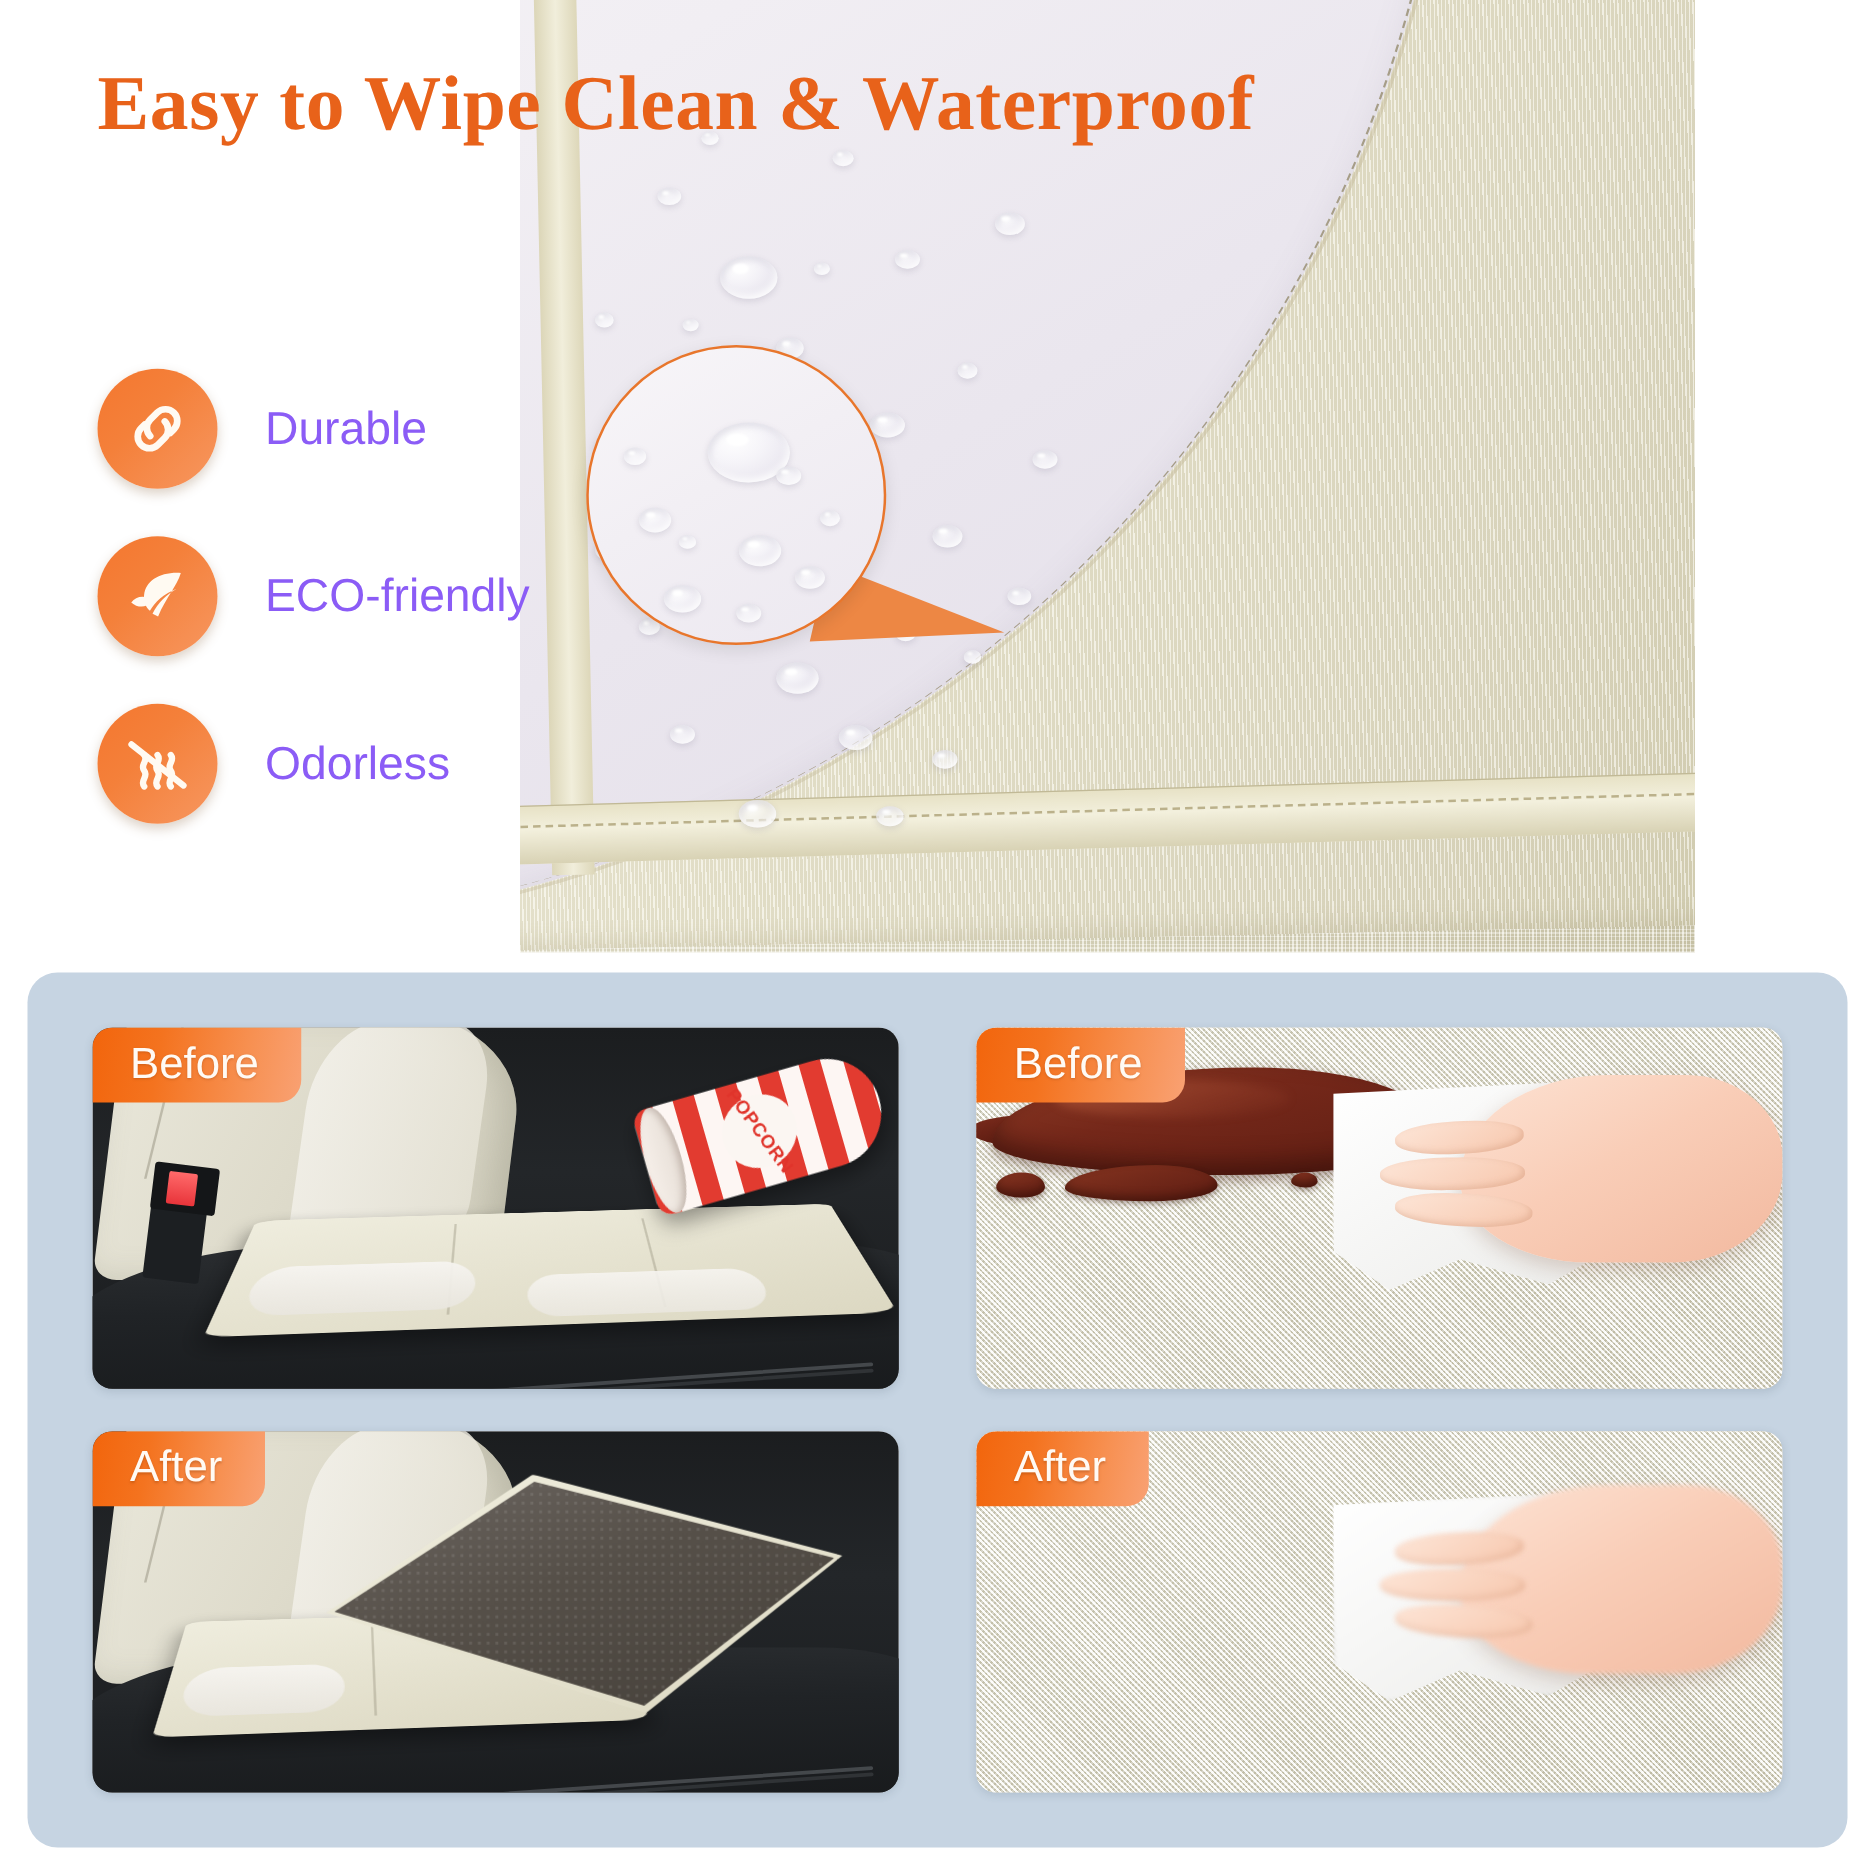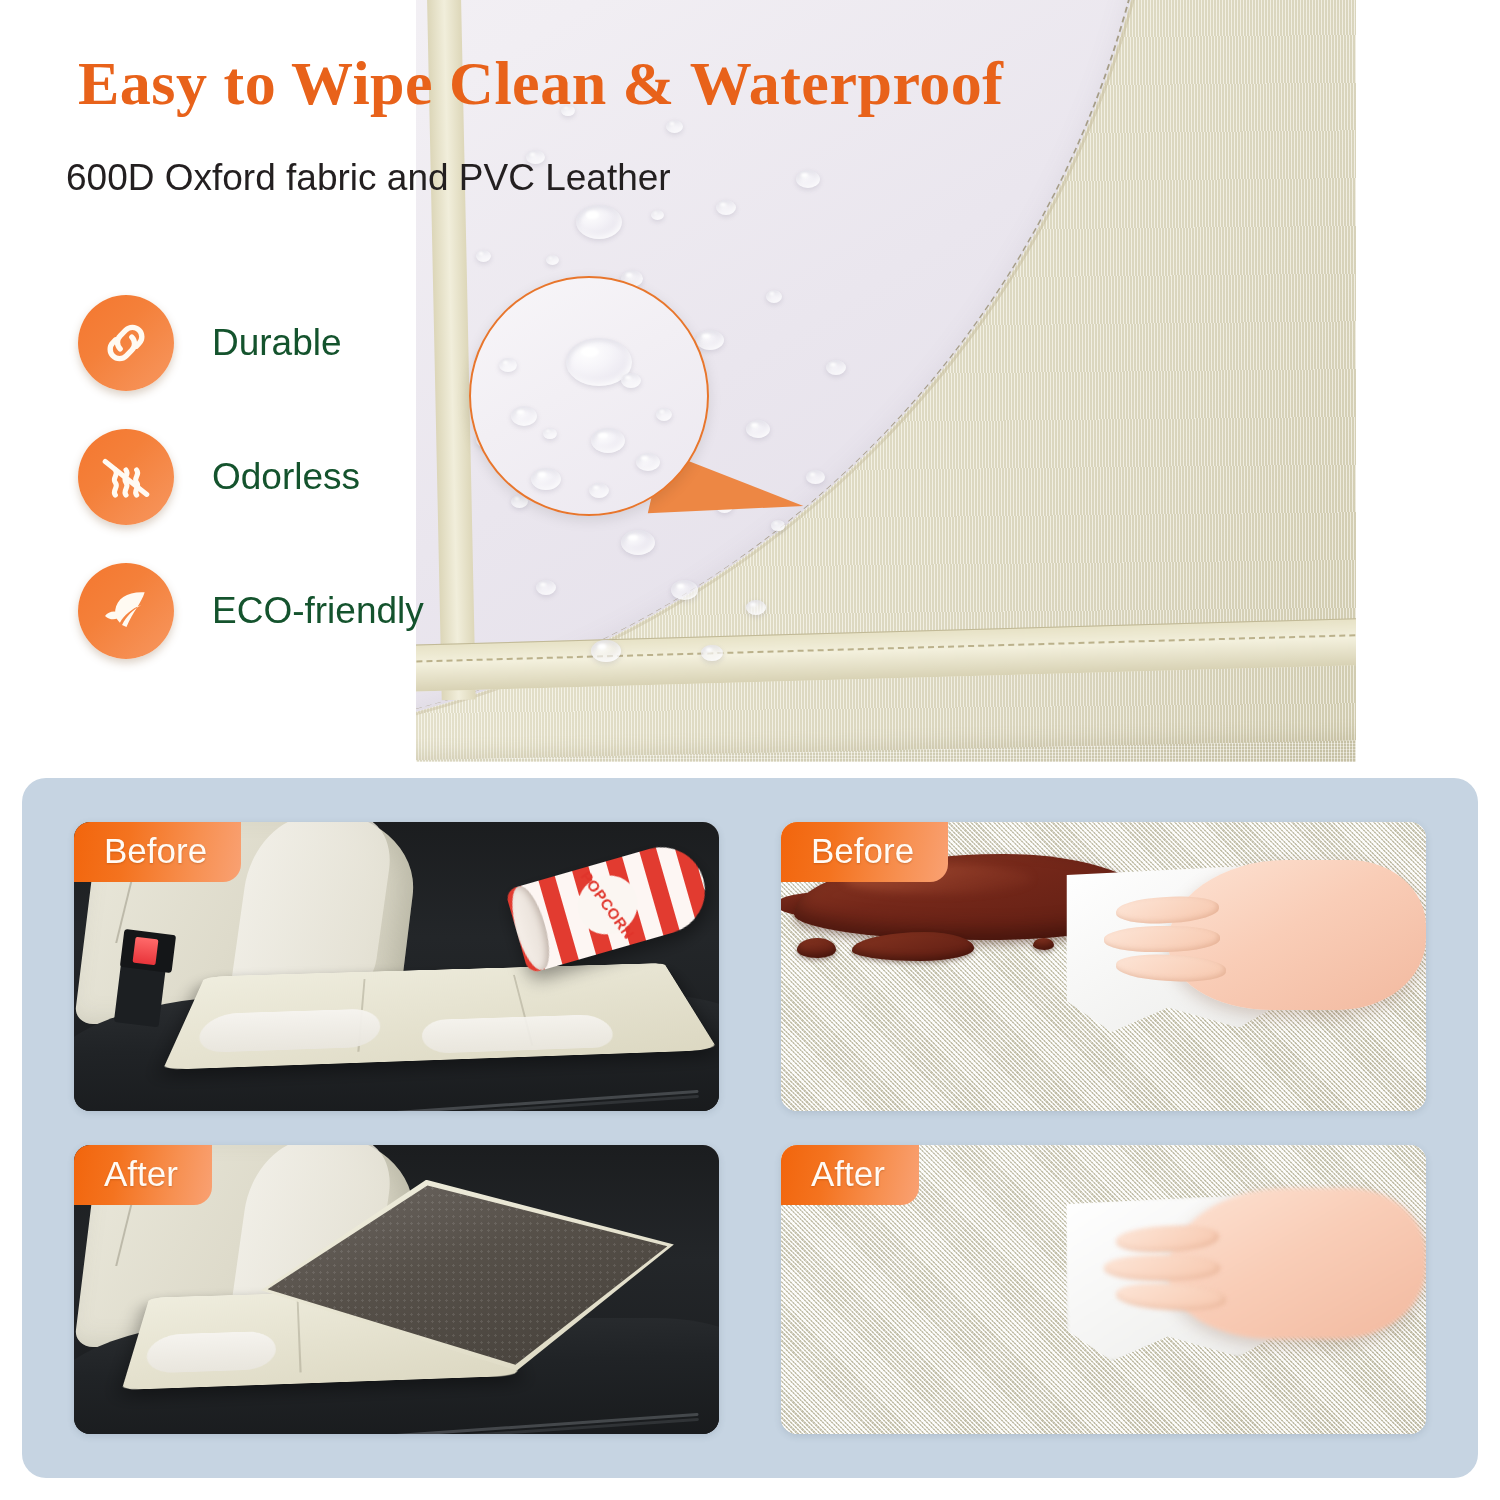--- a/index.html
+++ b/index.html
@@ -67,21 +67,21 @@
   .hero-title{position:absolute;left:78px;top:48px;font-family:"Liberation Serif",serif;
      font-weight:bold;font-size:62px;color:#E8621A;letter-spacing:.5px;white-space:nowrap;z-index:8;}
   .hero-sub{position:absolute;left:66px;top:157px;font-size:37px;color:#231f20;white-space:nowrap;z-index:8;}
 
   
   .features{position:absolute;left:78px;top:276px;z-index:8;}
   .feat{display:flex;align-items:center;height:134px;}
   .feat-badge{width:96px;height:96px;border-radius:50%;flex:0 0 96px;
      background:linear-gradient(135deg,#F4772F 0%,#F4803A 40%,#F79760 100%);
      box-shadow:0 4px 9px rgba(130,90,50,.28);display:flex;align-items:center;justify-content:center;}
-  .feat-label{margin-left:38px;font-size:37px;color:#14532d;white-space:nowrap;}
+  .feat-label{margin-left:38px;font-size:37px;color:#8b5cf6;white-space:nowrap;}
 
   
   .panel{position:absolute;left:22px;top:778px;width:1456px;height:700px;
      background:#c6d4e2;border-radius:24px;}
   .grid{position:absolute;inset:0;padding:44px 52px;box-sizing:border-box;
      display:grid;grid-template-columns:1fr 1fr;grid-template-rows:1fr 1fr;column-gap:62px;row-gap:34px;}
   .card{position:relative;border-radius:16px;overflow:hidden;background:#ddd;
      box-shadow:0 2px 7px rgba(60,80,100,.16);}
   .badge{position:absolute;left:0;top:0;z-index:9;padding:9px 34px 11px 30px;
      font-size:35px;color:#fffaf4;border-radius:14px 0 18px 0;
@@ -230,54 +230,53 @@
           <div class="drop" style="left: 60px; top: 190px; width: 30px; height: 22px;"></div>
           <div class="drop" style="left: 165px; top: 175px; width: 24px; height: 18px;"></div>
           <div class="drop" style="left: 28px; top: 80px; width: 18px; height: 14px;"></div>
           <div class="drop" style="left: 118px; top: 205px; width: 20px; height: 15px;"></div>
           <div class="drop" style="left: 185px; top: 130px; width: 16px; height: 13px;"></div>
           <div class="drop" style="left: 72px; top: 150px; width: 14px; height: 11px;"></div>
         </div>
     </div>
 
     <div class="hero-title">Easy to Wipe Clean &amp; Waterproof</div>
-    <div class="hero-sub">600D Oxford fabric and PVC Leather</div>
 
     <div class="features">
 
       <div class="feat">
         <div class="feat-badge">
           <svg width="56" height="56" viewBox="0 0 24 24" fill="none" stroke="#fffaf2" stroke-width="2.3" stroke-linecap="round">
             <path d="M9.5 14.5a4 4 0 0 1 0-5.6l2.4-2.4a4 4 0 0 1 5.7 5.7l-1.2 1.2"></path>
             <path d="M14.5 9.5a4 4 0 0 1 0 5.6l-2.4 2.4a4 4 0 0 1-5.7-5.7l1.2-1.2"></path>
           </svg>
         </div>
         <div class="feat-label">Durable</div>
+      </div>
+
+      <div class="feat">
+        <div class="feat-badge">
+          <svg width="56" height="56" viewBox="0 0 24 24" fill="#fffaf2">
+            <path d="M20 4c-7.2-.4-12 2.6-12.6 7.6-.3 2.4.7 4.3 2 5.4C11 14 14.3 11 18.6 9.4c-3.4 2-6.5 4.7-8.3 8.6l1.9.9C15 12.3 18.6 8.6 20 4z"></path>
+            <path d="M8.6 12.4C6.2 11.8 4.3 12.4 3 14.1c1.6 1.4 3.5 1.8 5.3 1.1-.3-.9-.2-1.9.3-2.8z"></path>
+          </svg>
+        </div>
+        <div class="feat-label">ECO-friendly</div>
       </div>
 
       <div class="feat">
         <div class="feat-badge">
           <svg width="58" height="58" viewBox="0 0 24 24" fill="none" stroke="#fffaf2" stroke-width="2.1" stroke-linecap="round">
             <path d="M7.6 19.5c-1.6-2 1.6-3.2 0-5.2s1.6-3.2 0-5.2"></path>
             <path d="M12 19.5c-1.6-2 1.6-3.2 0-5.2s1.6-3.2 0-5.2"></path>
             <path d="M16.4 19.5c-1.6-2 1.6-3.2 0-5.2s1.6-3.2 0-5.2"></path>
             <path d="M3.4 5.6 20.6 19.2" stroke-width="2.1"></path>
           </svg>
         </div>
         <div class="feat-label">Odorless</div>
-      </div>
-
-      <div class="feat">
-        <div class="feat-badge">
-          <svg width="56" height="56" viewBox="0 0 24 24" fill="#fffaf2">
-            <path d="M20 4c-7.2-.4-12 2.6-12.6 7.6-.3 2.4.7 4.3 2 5.4C11 14 14.3 11 18.6 9.4c-3.4 2-6.5 4.7-8.3 8.6l1.9.9C15 12.3 18.6 8.6 20 4z"></path>
-            <path d="M8.6 12.4C6.2 11.8 4.3 12.4 3 14.1c1.6 1.4 3.5 1.8 5.3 1.1-.3-.9-.2-1.9.3-2.8z"></path>
-          </svg>
-        </div>
-        <div class="feat-label">ECO-friendly</div>
       </div>
 
     </div>
   </div>
 
   <div class="panel">
     <div class="grid">
 
       <div class="card">
         <div class="seat-scene">

